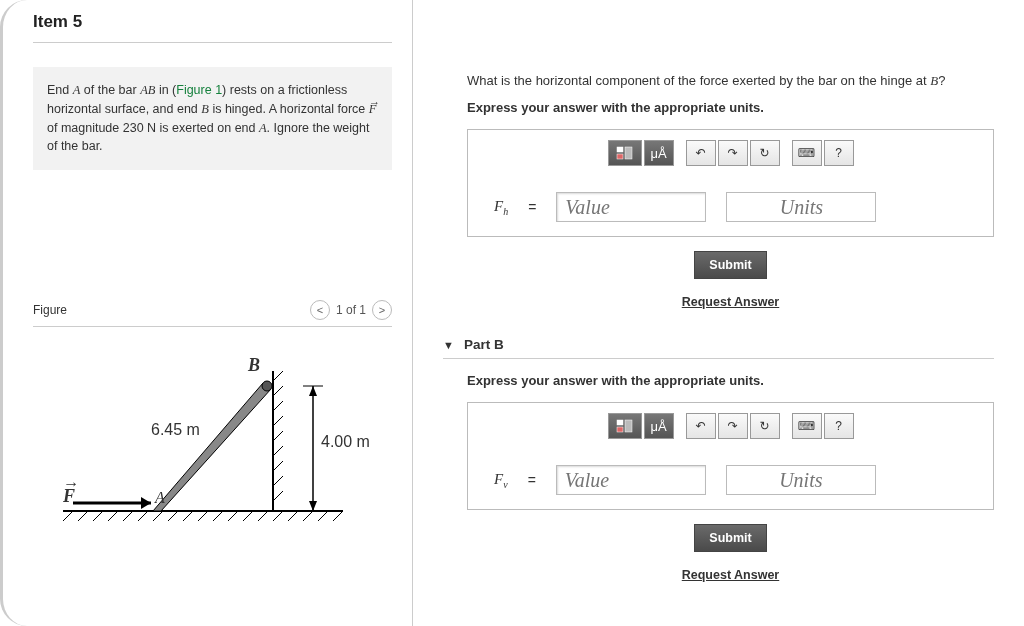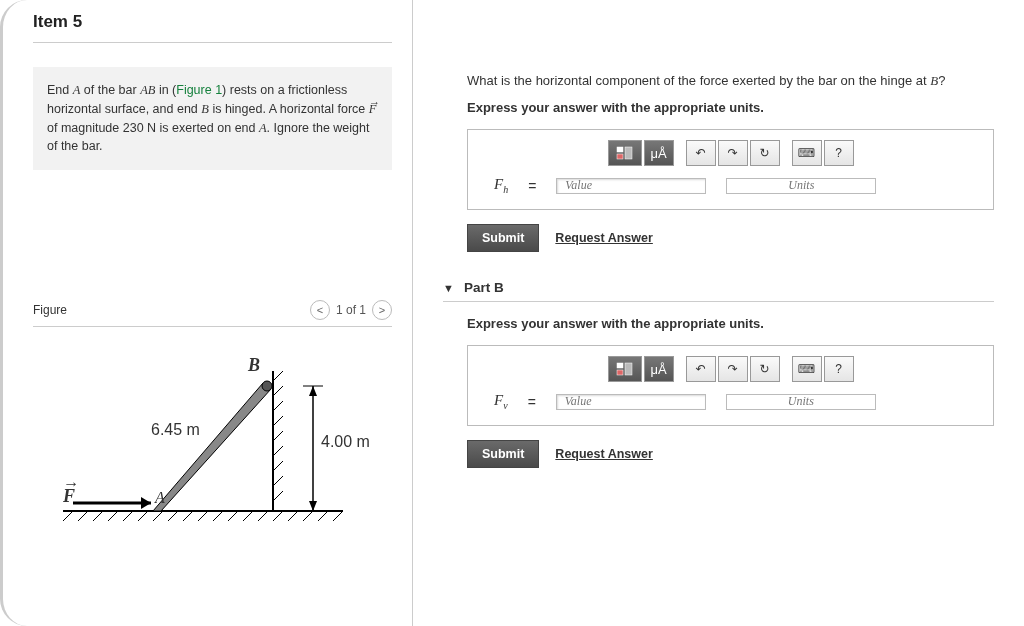--- a/index.html
+++ b/index.html
@@ -92,21 +92,21 @@
     .instruction { font-size: 13px; font-weight: bold; margin-bottom: 14px; }
     .answer-area {
       border: 1px solid #bbb;
       padding: 10px 14px 14px 14px;
       margin-bottom: 14px;
     }
     .toolbar {
       display: flex;
       justify-content: center;
       gap: 2px;
-      margin-bottom: 10px;
+      margin-bottom: 26px;
     }
     .tb-btn {
       width: 30px; height: 26px;
       border: 1px solid #999;
       background: linear-gradient(#777,#555);
       color: #fff;
       display: inline-flex;
       align-items: center;
       justify-content: center;
       font-size: 12px;
@@ -119,35 +119,36 @@
       display: flex;
       align-items: center;
       gap: 20px;
       padding-left: 12px;
     }
     .var-label { font-family: 'Times New Roman', serif; font-style: italic; font-size: 15px; }
     .var-label sub { font-size: 10px; font-style: italic; }
     .eq { font-size: 14px; }
     .value-input, .units-input {
       border: 1px solid #bbb;
-      height: 16px;
+      height: 30px;
       padding: 0 8px;
-      font-size: 12px;
+      font-size: 20px;
       font-style: italic;
       font-family: 'Times New Roman', serif;
       color: #999;
       background: #fff;
     }
     .value-input { width: 150px; box-shadow: inset 1px 1px 2px rgba(0,0,0,0.15); }
     .units-input { width: 150px; color:#888;text-align:center; }
     .action-row {
       display: flex;
       align-items: center;
       gap: 16px;
       margin-top: 4px;
+      flex-direction: column;
     }
     .submit-btn {
       background: linear-gradient(#6a6a6a,#4a4a4a);
       color: #fff;
       border: 1px solid #444;
       padding: 6px 14px;
       font-size: 12.5px;
       font-weight: bold;
       cursor: pointer;
     }

